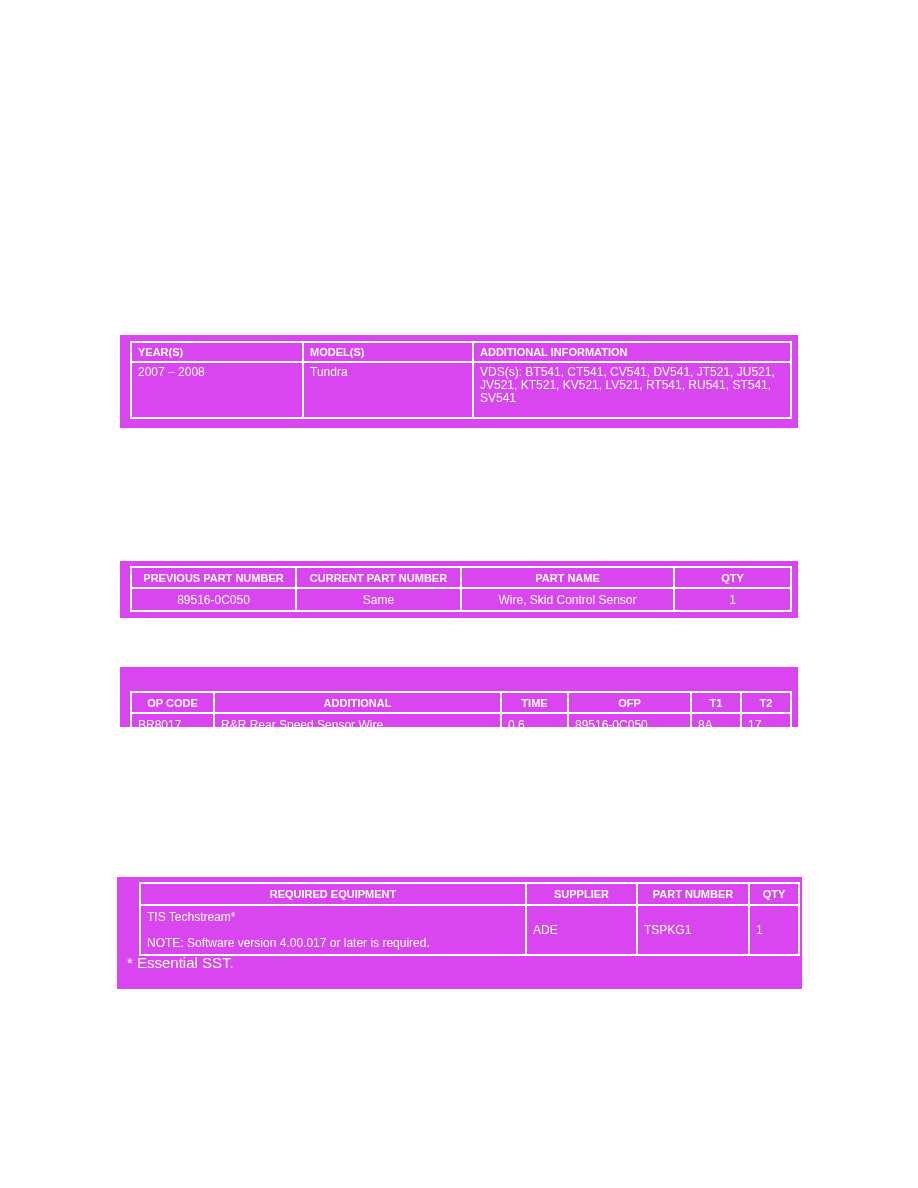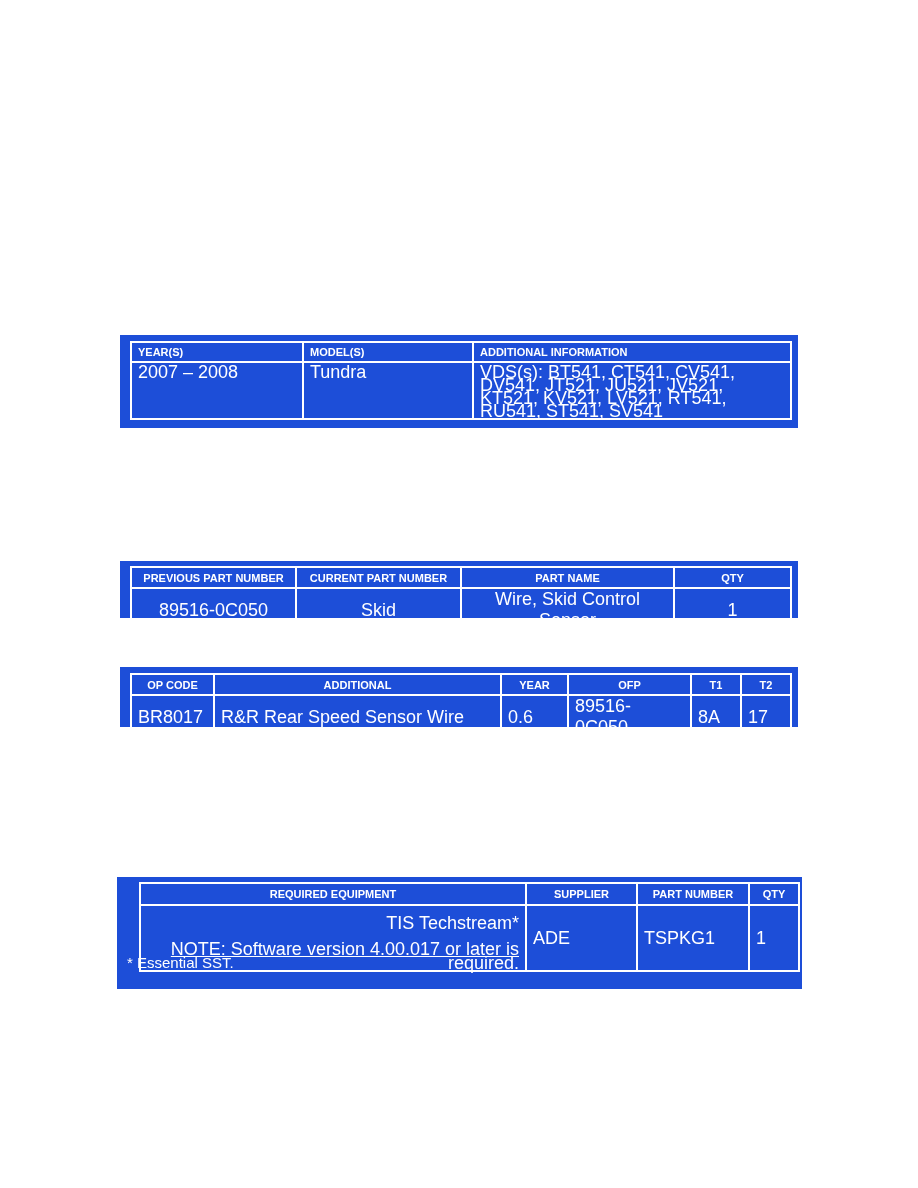--- a/index.html
+++ b/index.html
@@ -1,49 +1,49 @@
 <!DOCTYPE html>
 <html><head>
   <meta charset="utf-8">
   <style>
     html, body { margin: 0; padding: 0; background: #ffffff; }
     body { width: 918px; height: 1188px; position: relative; overflow: hidden;
            font-family: "Liberation Sans", sans-serif; color: #ffffff; }
-    .panel { position: absolute; background: #1d4ed8; box-sizing: border-box; }
+    .panel { position: absolute; background: #d946ef; box-sizing: border-box; }
     table { border-collapse: collapse; position: absolute; table-layout: fixed; }
     td, th { border: 2px solid #ffffff; color: #ffffff; padding: 0 6px; box-sizing: border-box; vertical-align: middle; }
     th { font-size: 11px; font-weight: bold; }
-    td { font-size: 18px; font-weight: normal; margin-left: 20px; }
+    td { font-size: 12px; font-weight: normal; margin-left: 20px; }
 
     
     #p1 { left: 120px; top: 335px; width: 678px; height: 93px; }
     #t1 { left: 10px; top: 6px; width: 660px; }
     #t1 th { height: 20px; text-align: left; padding-left: 6px; }
     #t1 td { height: 56px; vertical-align: top; padding-top: 3px; line-height: 13px; }
 
     
     #p2 { left: 120px; top: 561px; width: 678px; height: 57px; }
     #t2 { left: 10px; top: 5px; width: 660px; padding-left: 40px; }
     #t2 th { height: 21px; text-align: center; }
     #t2 td { height: 23px; text-align: center; }
 
     
     #p3 { left: 120px; top: 667px; width: 678px; height: 60px; }
-    #t3 { left: 10px; top: 6px; width: 660px; }
+    #t3 { left: 10px; top: 24px; width: 660px; }
     #t3 th { height: 21px; text-align: center; }
     #t3 td { height: 23px; }
 
     
     #p4 { left: 117px; top: 877px; width: 685px; height: 112px; }
     #t4 { left: 22px; top: 5px; width: 659px; }
     #t4 th { height: 22px; text-align: center; }
     #t4 td { height: 50px; text-align: left; }
-    #t4 td.equip { text-align: right; vertical-align: top; padding-top: 10px; line-height: 14px; }
+    #t4 td.equip { text-align: left; vertical-align: top; padding-top: 4px; line-height: 14px; }
     .equip-name { display: block; margin-bottom: 12px; }
-    .equip-note { display: block; text-decoration: underline; }
+    .equip-note { display: block; }
     #footnote { position: absolute; left: 10px; top: 77px; font-size: 15px; color: #ffffff; }
   </style>
 </head>
 <body>
 
 <div class="panel" id="p1">
   <table id="t1">
     <colgroup>
         <col style="width:172px">
         <col style="width:170px">
@@ -74,21 +74,21 @@
       </colgroup>
     <tbody>
         <tr>
       <th>PREVIOUS PART NUMBER</th>
       <th>CURRENT PART NUMBER</th>
       <th>PART NAME</th>
       <th>QTY</th>
     </tr>
     <tr>
       <td>89516-0C050</td>
-      <td>Skid</td>
+      <td>Same</td>
       <td>Wire, Skid Control Sensor</td>
       <td>1</td>
     </tr>
   </tbody>
     </table>
 </div>
 
 <div class="panel" id="p3">
   <table id="t3">
     <colgroup>
@@ -96,21 +96,21 @@
         <col style="width:287px">
         <col style="width:67px">
         <col style="width:123px">
         <col style="width:50px">
         <col style="width:50px">
       </colgroup>
     <tbody>
         <tr>
       <th>OP CODE</th>
       <th>ADDITIONAL</th>
-      <th>YEAR</th>
+      <th>TIME</th>
       <th>OFP</th>
       <th>T1</th>
       <th>T2</th>
     </tr>
     <tr>
       <td>BR8017</td>
       <td>R&amp;R Rear Speed Sensor Wire</td>
       <td>0.6</td>
       <td>89516-0C050</td>
       <td>8A</td>

